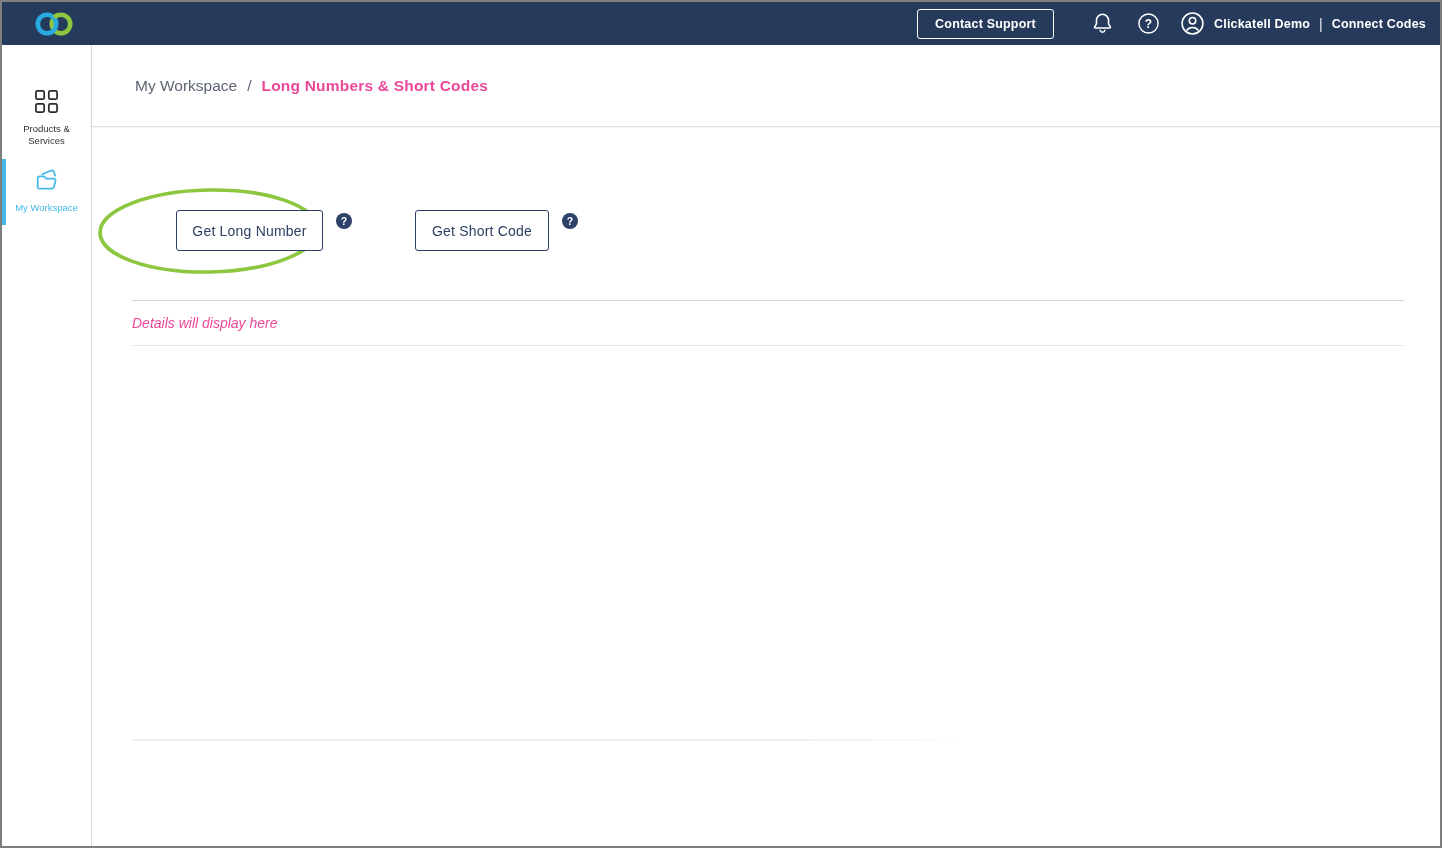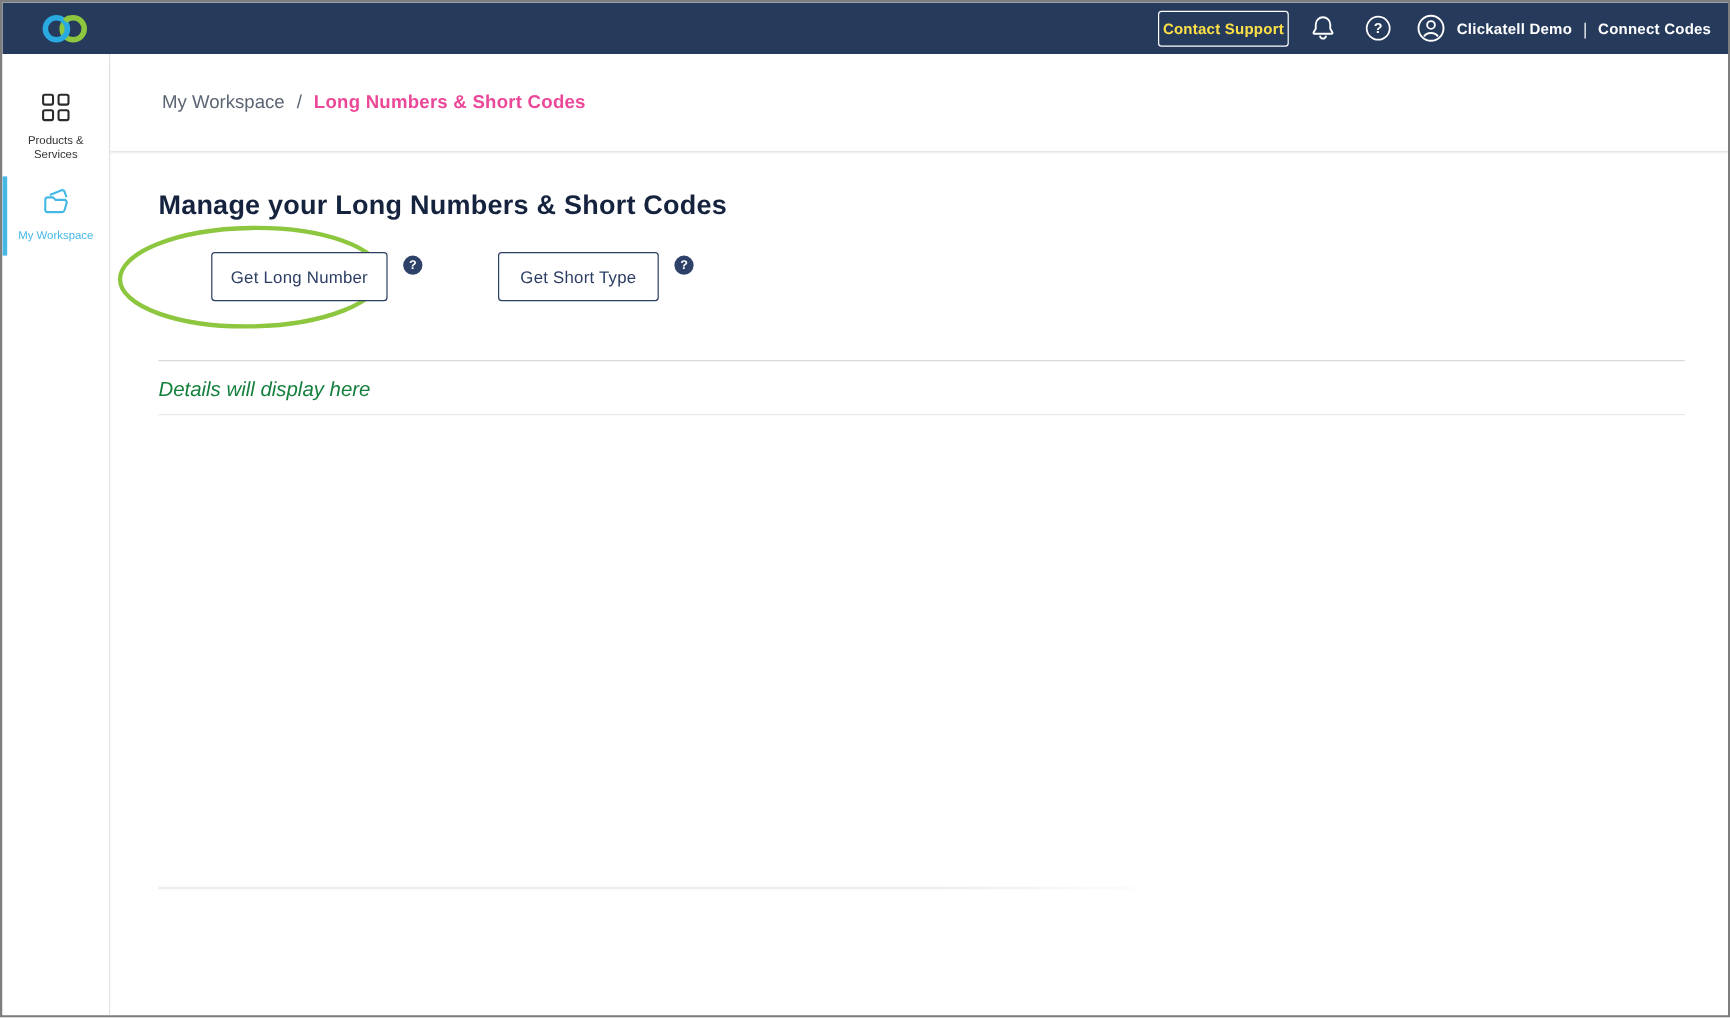--- a/index.html
+++ b/index.html
@@ -26,48 +26,48 @@
   }
   .logo { display: flex; align-items: center; }
   .nav-right {
     margin-left: auto;
     display: flex; align-items: center;
   }
   .contact-btn {
     background: transparent;
     border: 1px solid #ffffff;
     border-radius: 3px;
-    color: #fde047;
+    color: #ffffff;
     font-family: inherit;
     font-size: 12.5px;
     font-weight: bold;
-    padding: 7px 3px;
-    cursor: pointer;
-    margin-right: 16px;
+    padding: 7px 17px;
+    cursor: pointer;
+    margin-right: 36px;
     letter-spacing: 0.2px;
   }
   .nav-icon {
     display: inline-flex; align-items: center; justify-content: center;
     cursor: pointer;
   }
   .nav-icon.bell { margin-right: 22px; }
   .nav-icon.help { margin-right: 20px; }
   .nav-icon.user { margin-right: 9px; }
   .account-name, .product-name {
     color: #ffffff; font-size: 12.5px; font-weight: bold; letter-spacing: 0.2px;
   }
   .nav-sep { color: #ffffff; font-size: 14px; font-weight: 300; margin: 0 9px; opacity: 0.9; }
 
   
   .sidebar {
     position: absolute; top: 43px; left: 0; bottom: 0;
     width: 90px;
     background: #ffffff;
     border-right: 1px solid #dcdcdc;
-    padding-top: 26px;
+    padding-top: 38px;
   }
   .side-item {
     position: relative;
     height: 62px;
     margin-bottom: 16px;
     display: flex; flex-direction: column; align-items: center;
     padding-top: 6px;
     cursor: pointer;
   }
   .side-label {
@@ -160,22 +160,22 @@
 
   .divider {
     position: absolute; left: 40px;
     height: 1px; width: 1272px;
   }
   .divider.d1 { top: 172px; background: #d9d9d9; }
   .divider.d2 { top: 217px; background: #e7e7e7; }
 
   .empty-msg {
     position: absolute; left: 40px; top: 187px;
-    font-size: 17px; font-style: italic;
-    color: #15803d;
+    font-size: 14px; font-style: italic;
+    color: #ec4899;
   }
 
   .faint-line {
     position: absolute; left: 40px; top: 611px;
     width: 835px; height: 2px;
     background: linear-gradient(to right, #ededed 78%, rgba(237,237,237,0));
     border-radius: 1px;
   }
 </style>
 </head>
@@ -252,30 +252,29 @@
   </aside>
 
   <div class="breadcrumb-bar">
     <span class="bc-parent">My Workspace</span>
     <span class="bc-sep">/</span>
     <span class="bc-current">Long Numbers &amp; Short Codes</span>
   </div>
 
   <main class="main">
 
-    <h1 class="page-title">Manage your Long Numbers &amp; Short Codes</h1>
 
     <svg class="ellipse-annotation" width="226" height="90" viewBox="0 0 226 90">
       <ellipse cx="113" cy="45" rx="109" ry="41" fill="none" stroke="#8dc63f" stroke-width="3.6" transform="rotate(-1 113 45)"></ellipse>
     </svg>
 
     <div class="actions">
       <button class="action-btn btn-long">Get Long Number</button>
       <span class="help-badge first">?</span>
-      <button class="action-btn btn-short">Get Short Type</button>
+      <button class="action-btn btn-short">Get Short Code</button>
       <span class="help-badge">?</span>
     </div>
 
 
     <div class="divider d1"></div>
 
     <div class="empty-msg">Details will display here</div>
 
     <div class="divider d2"></div>
 

